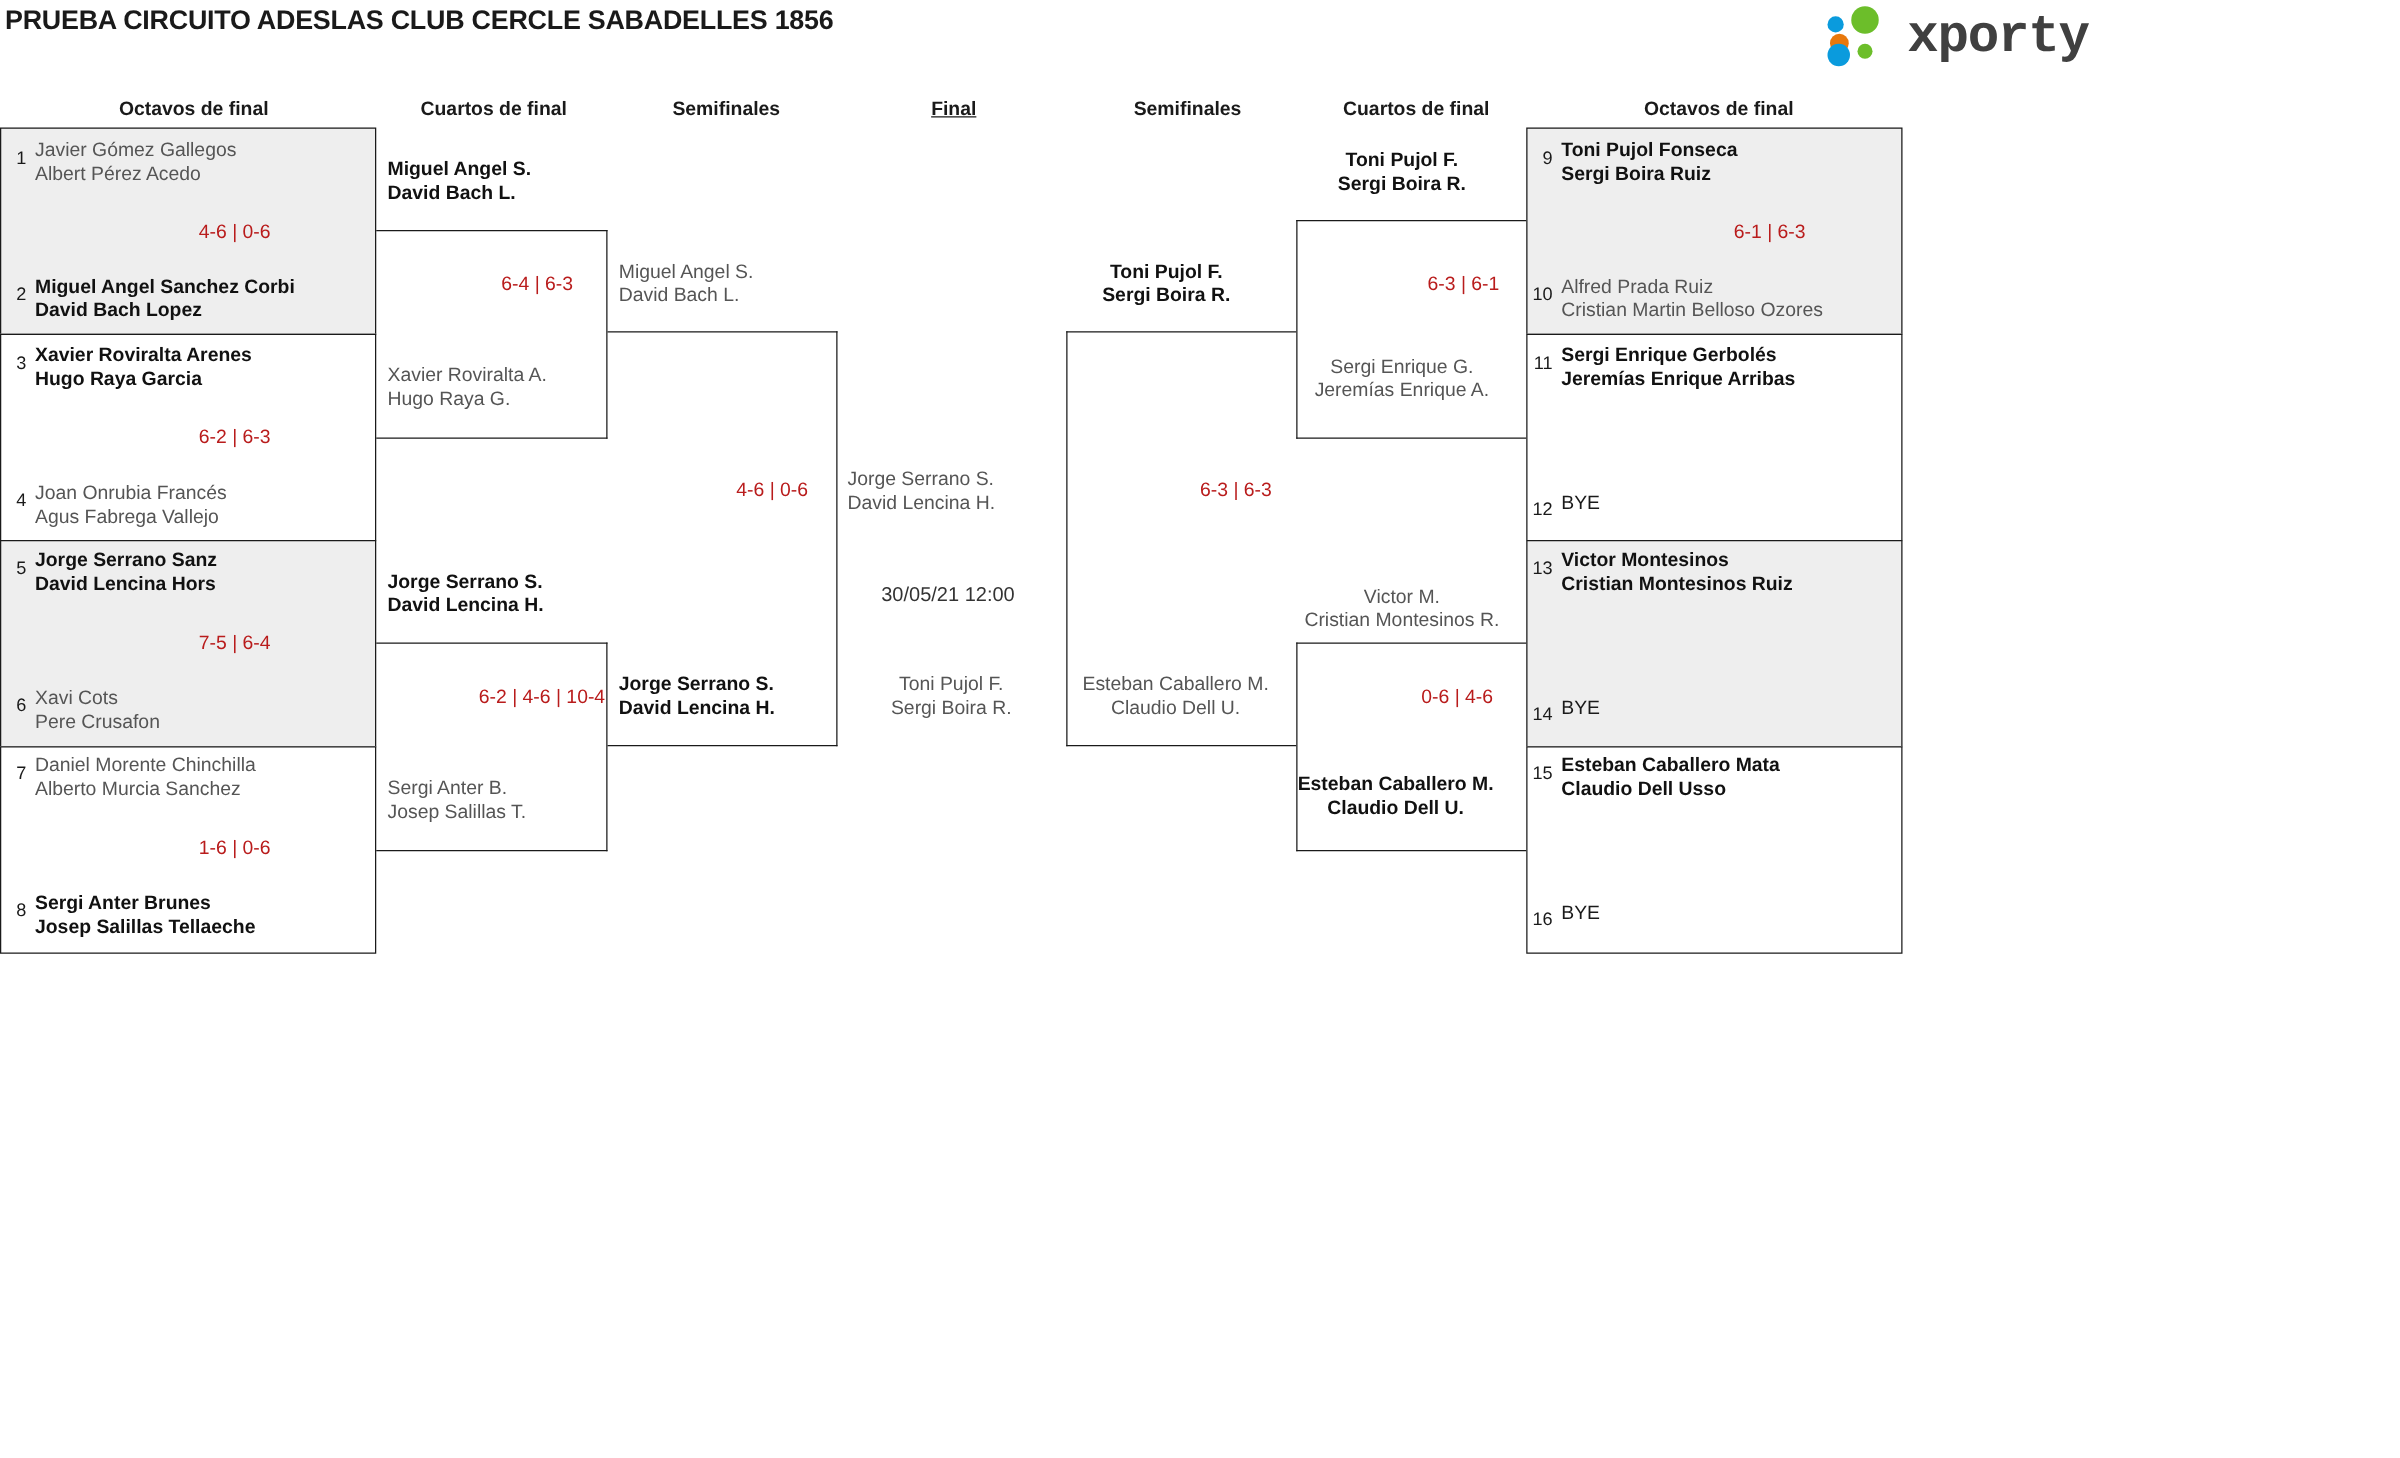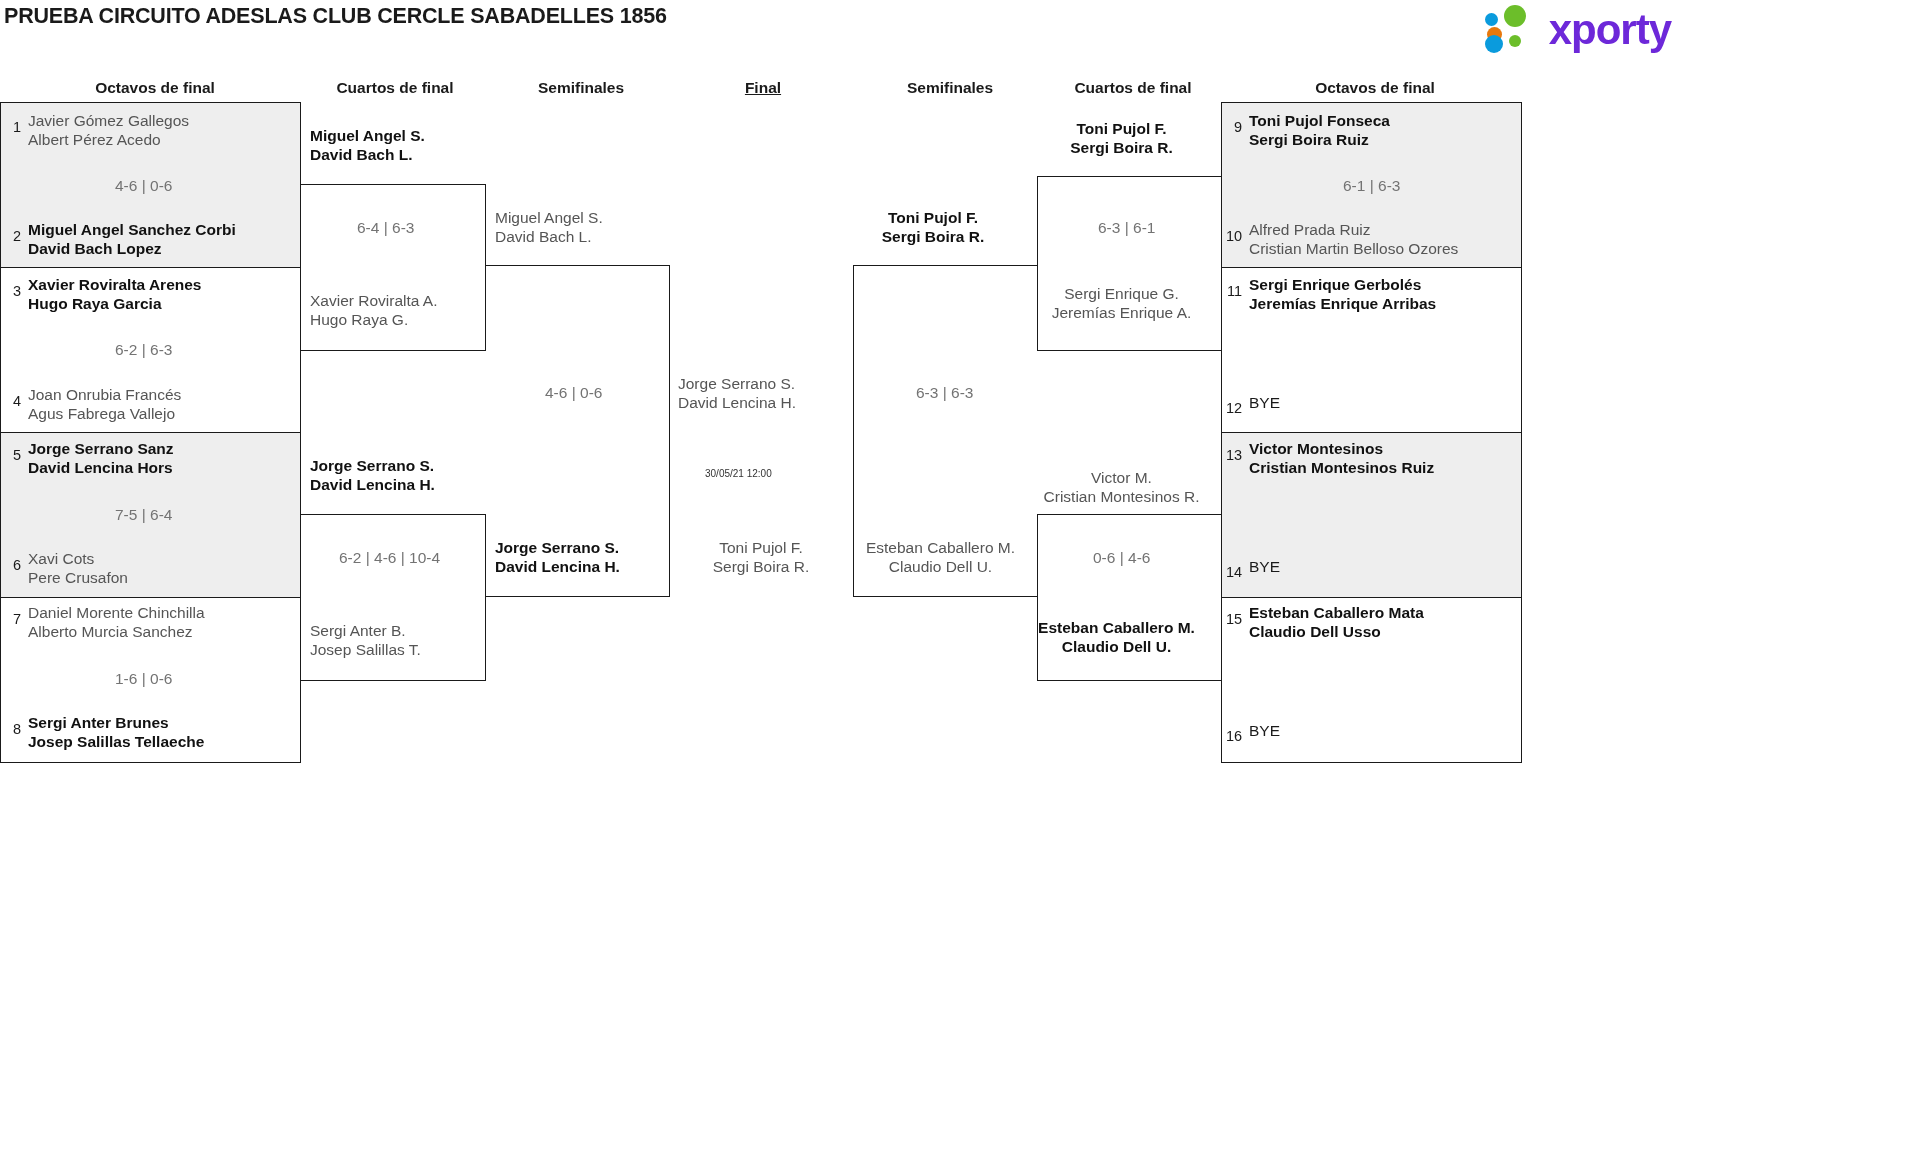--- a/index.html
+++ b/index.html
@@ -13,21 +13,21 @@
   #root { position: relative; width: 1681px; height: 1166px; }
 
   
   .title-block { position: absolute; left: 4px; top: 4px; }
   .title-line1 { font-size: 21.5px; font-weight: bold; letter-spacing: -0.2px; white-space: nowrap; }
   .title-line2 { font-size: 21.5px; font-weight: bold; letter-spacing: -0.2px; margin-top: 4px; white-space: nowrap; }
 
   .logo { position: absolute; right: 10px; top: 5px; display: flex; align-items: center; gap: 6px; }
   .logo-dots { position: relative; width: 58px; height: 50px; }
   .logo-dots i { position: absolute; border-radius: 50%; display: block; }
-  .logo-word { font-size: 42px; font-weight: bold; color: #6d28d9; letter-spacing: -1px; line-height: 1; }
+  .logo-word { font-size: 42px; font-weight: bold; color: #404040; letter-spacing: -1px; line-height: 1; font-family: Liberation Mono, monospace; }
 
   
   .round-label {
     position: absolute; font-size: 15.5px; font-weight: bold;
     text-align: center; white-space: nowrap; color: #1a1a1a;
   }
 
   
   .seed-block { position: absolute; border: 1px solid #1a1a1a; }
   .seed-block.shaded { background: #eeeeee; }
@@ -38,36 +38,37 @@
   .seed-names { font-size: 15.5px; line-height: 1.22; }
   .seed-names .ln { display: block; white-space: nowrap; }
   .winner { font-weight: bold; color: #111111; }
   .loser { font-weight: normal; color: #555555; }
   .bye { font-size: 15.5px; color: #1a1a1a; }
 
   .seed-entry.right { flex-direction: row; }
   .seed-entry.right .seed-num { text-align: right; }
 
   .score {
-    position: absolute; font-size: 15.5px; color: #737373;
+    position: absolute; font-size: 15.5px; color: #b91c1c;
     white-space: nowrap;
+    margin-left: 44px;
   }
 
   
   .bbox { position: absolute; border: 1px solid #1a1a1a; background: transparent; }
   .bbox.noleft { border-left: none; }
   .bbox.noright { border-right: none; }
 
   .pair-name {
     position: absolute; font-size: 15.5px; line-height: 1.22; white-space: nowrap;
   }
   .pair-name .ln { display: block; }
   .pair-name.ralign { text-align: center; }
 
-  .final-time { position: absolute; font-size: 10px; color: #333333; white-space: nowrap; }
+  .final-time { position: absolute; font-size: 16px; color: #333333; white-space: nowrap; }
 </style>
 </head>
 <body>
 
 <div id="root">
 
   <div class="title-block">
     <div class="title-line1">PRUEBA CIRCUITO ADESLAS CLUB CERCLE SABADELLES 1856</div>
   </div>
 

